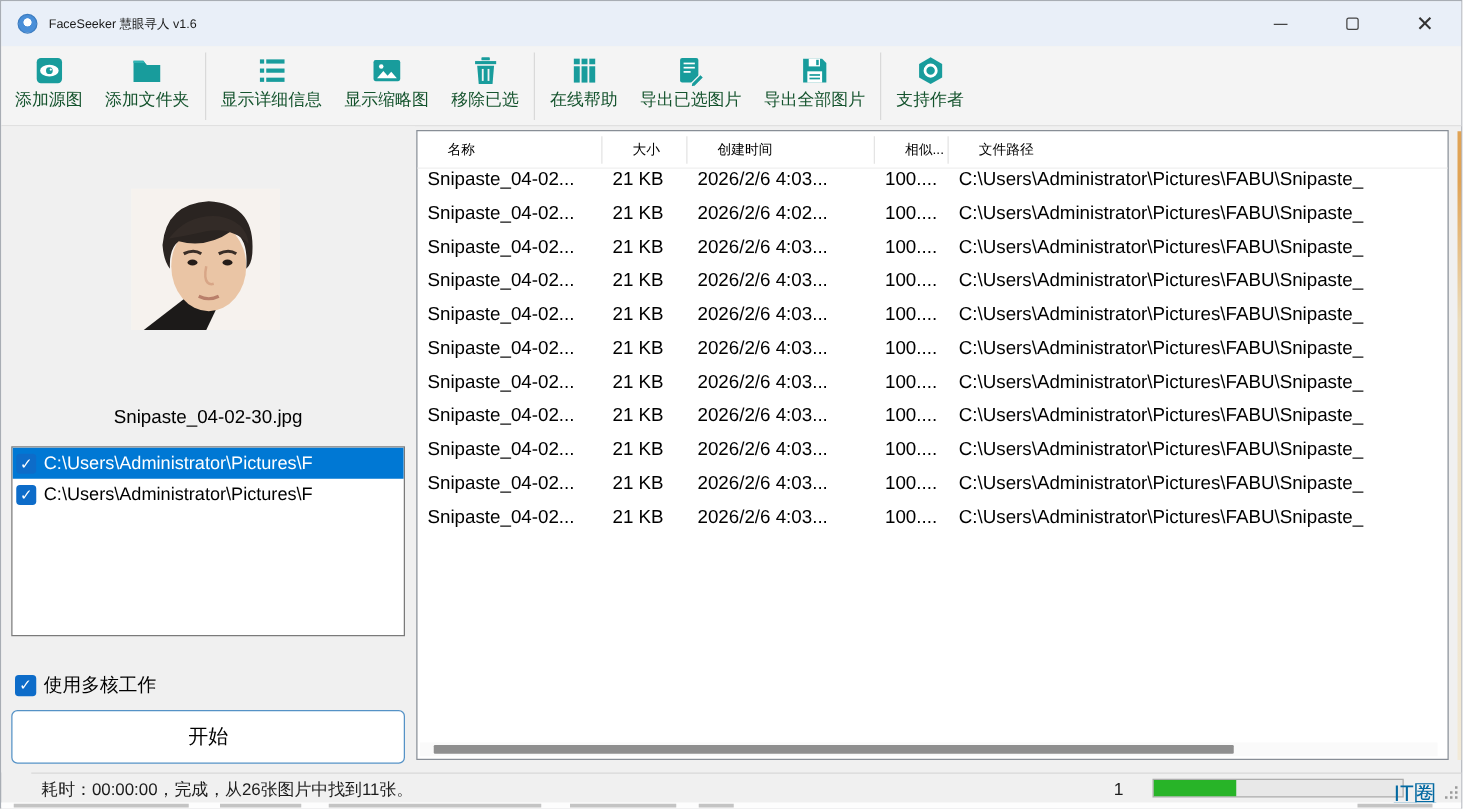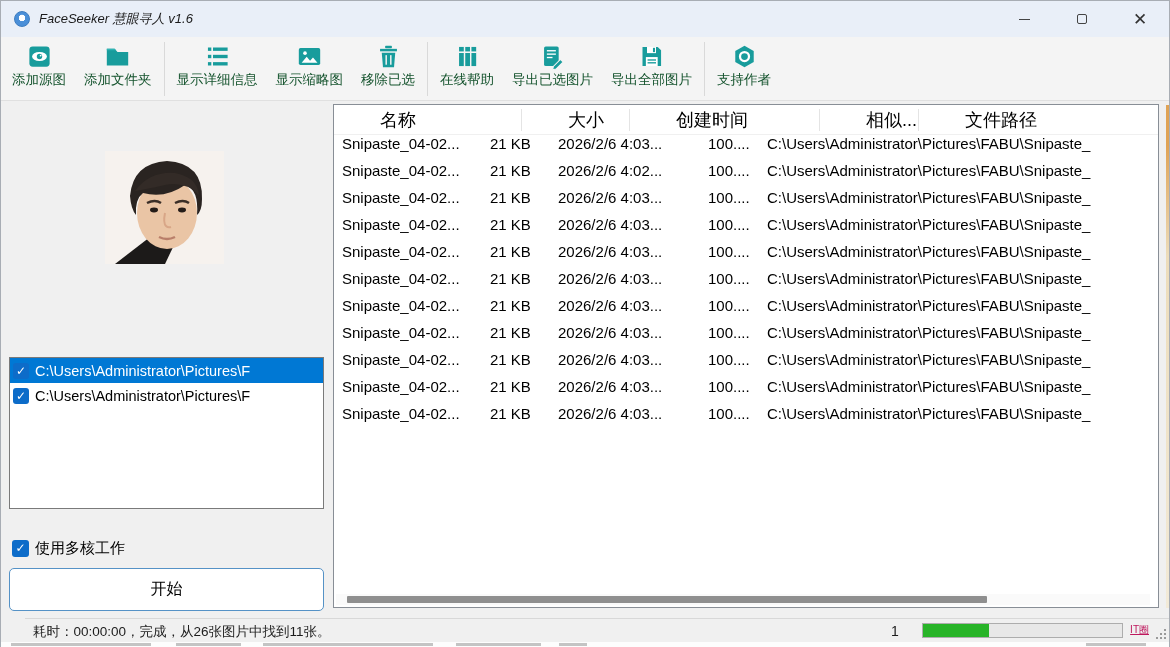--- a/index.html
+++ b/index.html
@@ -7,21 +7,21 @@
     font-family:"Liberation Sans","DejaVu Sans",sans-serif; background:#fff; }
   .window { position:relative; width:1170px; height:647px; background:#f0f0f0;
     border:1px solid #a8adb4; }
 
   
   .titlebar { position:absolute; left:0; top:0; right:0; height:36px;
     background:#e9eff8; display:flex; align-items:center; padding-left:13px; }
   .appicon { width:16px; height:16px; border-radius:50%;
     background:radial-gradient(circle at 50% 42%, #fff 0 3px, #4a8fd8 3.5px 8px);
     border:1px solid #3c7cc0; margin-right:9px; flex:0 0 auto; }
-  .apptitle { font-size:13px; color:#1b1b1b;font-style:italic; }
+  .apptitle { font-size:10px; color:#1b1b1b; }
   .winbtns { position:absolute; right:0; top:0; height:36px; display:flex; }
   .winbtn { width:58px; height:36px; display:flex; align-items:center; justify-content:center;
     color:#444; cursor:pointer; }
   .glyph-min { width:11px; height:1px; background:#444; display:block; }
   .glyph-max { width:10px; height:10px; border:1px solid #444; border-radius:2px; display:block; }
   .glyph-close { font-size:17px; line-height:1; color:#333; }
 
   
   .toolbar { position:absolute; left:0; top:36px; right:0; height:64px; background:#f4f4f4;
     border-bottom:1px solid #e0e0e0; display:flex; align-items:flex-start; padding:4px 0 0 2px; }
@@ -51,22 +51,22 @@
   .mcrow .cbx { width:17px; height:17px; line-height:17px; }
   .startbtn { position:absolute; left:8px; top:467px; width:315px; height:43px;
     background:#fff; border:1px solid #5592c6; border-radius:5px; font-size:16px;
     color:#000; display:flex; align-items:center; justify-content:center; cursor:pointer;
     font-family:inherit; }
 
   
   .tablewrap { position:absolute; left:332px; top:103px; width:826px; height:504px;
     background:#fff; border:1px solid #888e96; }
   .thead { display:flex; height:30px; align-items:center; border-bottom:1px solid #f0f0f0; }
-  .hcell { font-size:18px; color:#000; padding-left:6px; height:22px; line-height:22px;
-    border-right:1px solid #e4e4e4; white-space:nowrap; overflow:hidden; cursor:default;margin-left:40px; }
+  .hcell { font-size:11px; color:#000; padding-left:24px; height:22px; line-height:22px;
+    border-right:1px solid #e4e4e4; white-space:nowrap; overflow:hidden; cursor:default; }
   .trow { display:flex; height:27px; align-items:flex-start; }
   .tcell { font-size:15px; color:#000; padding-left:8px; white-space:nowrap; overflow:hidden; }
   .c0 { width:148px; flex:0 0 auto; }
   .c1 { width:68px;  flex:0 0 auto; }
   .c2 { width:150px; flex:0 0 auto; }
   .c3 { width:59px;  flex:0 0 auto; }
   .c4 { flex:1 1 auto; border-right:none; }
   .hscroll { position:absolute; left:2px; right:8px; bottom:2px; height:11px; background:#fafafa; }
   .hthumb { position:absolute; left:11px; top:2px; width:640px; height:7px;
     background:#8f8f8f; border-radius:1px; cursor:pointer; }
@@ -74,21 +74,21 @@
     background:linear-gradient(#e0a355 0 8%, #ecdcba 30%, #f2ead8); }
 
   
   .statusbar { position:absolute; left:0; top:617px; right:0; height:24px; background:#f0f0f0;
     border-top:1px solid #d8d8d8;margin-left:24px; }
   .statustext { position:absolute; left:8px; top:4px; font-size:13.5px; color:#1c1c1c; white-space:nowrap; }
   .counter { position:absolute; left:866px; top:4px; font-size:14px; color:#1c1c1c; }
   .progress { position:absolute; left:897px; top:4px; width:201px; height:15px;
     background:#e8e8e8; border:1px solid #adadad; }
   .pfill { height:100%; background:#28b428; width:0; }
-  .itlink { position:absolute; right:20px; top:4px; font-size:10px; color:#be185d;
+  .itlink { position:absolute; right:20px; top:4px; font-size:18px; color:#0369a1;
     text-decoration:underline; cursor:pointer; }
   .grip { position:absolute; right:2px; bottom:2px; width:12px; height:12px; }
   .grip i { position:absolute; width:2px; height:2px; background:#9a9a9a; }
   .grip i:nth-child(1){ right:1px; bottom:1px; } .grip i:nth-child(2){ right:5px; bottom:1px; }
   .grip i:nth-child(3){ right:9px; bottom:1px; } .grip i:nth-child(4){ right:1px; bottom:5px; }
   .grip i:nth-child(5){ right:5px; bottom:5px; } .grip i:nth-child(6){ right:1px; bottom:9px; }
 
   
   .sliver { position:absolute; left:0; top:641px; right:0; height:6px; background:#fdfdfd; overflow:hidden; }
   .sliver i { position:absolute; top:1px; height:3px; background:#c4c4c4; display:block; }
@@ -226,20 +226,21 @@
         <path d="M30 40 Q45 20 70 22 Q92 26 94 44 Q80 30 60 34 Q42 38 30 40 Z" fill="#332b27"></path>
         <path d="M42 52 q8 -4 14 0" stroke="#3a2e27" stroke-width="2.5" fill="none"></path>
         <path d="M70 52 q8 -4 14 0" stroke="#3a2e27" stroke-width="2.5" fill="none"></path>
         <ellipse cx="49" cy="59" rx="4" ry="2.4" fill="#241c18"></ellipse>
         <ellipse cx="77" cy="59" rx="4" ry="2.4" fill="#241c18"></ellipse>
         <path d="M60 62 q-2 10 1 13 q2 2 5 1" stroke="#d8a687" stroke-width="2" fill="none"></path>
         <path d="M54 86 q8 4 16 0" stroke="#b97f6a" stroke-width="2.5" fill="none"></path>
       </svg>
     </div>
 
+    <div class="fname">Snipaste_04-02-30.jpg</div>
 
     <div class="listbox">
       <div class="litem selected">
         <span class="cbx">✓</span>
         <span>C:\Users\Administrator\Pictures\F</span>
       </div>
       <div class="litem">
         <span class="cbx">✓</span>
         <span>C:\Users\Administrator\Pictures\F</span>
       </div>

